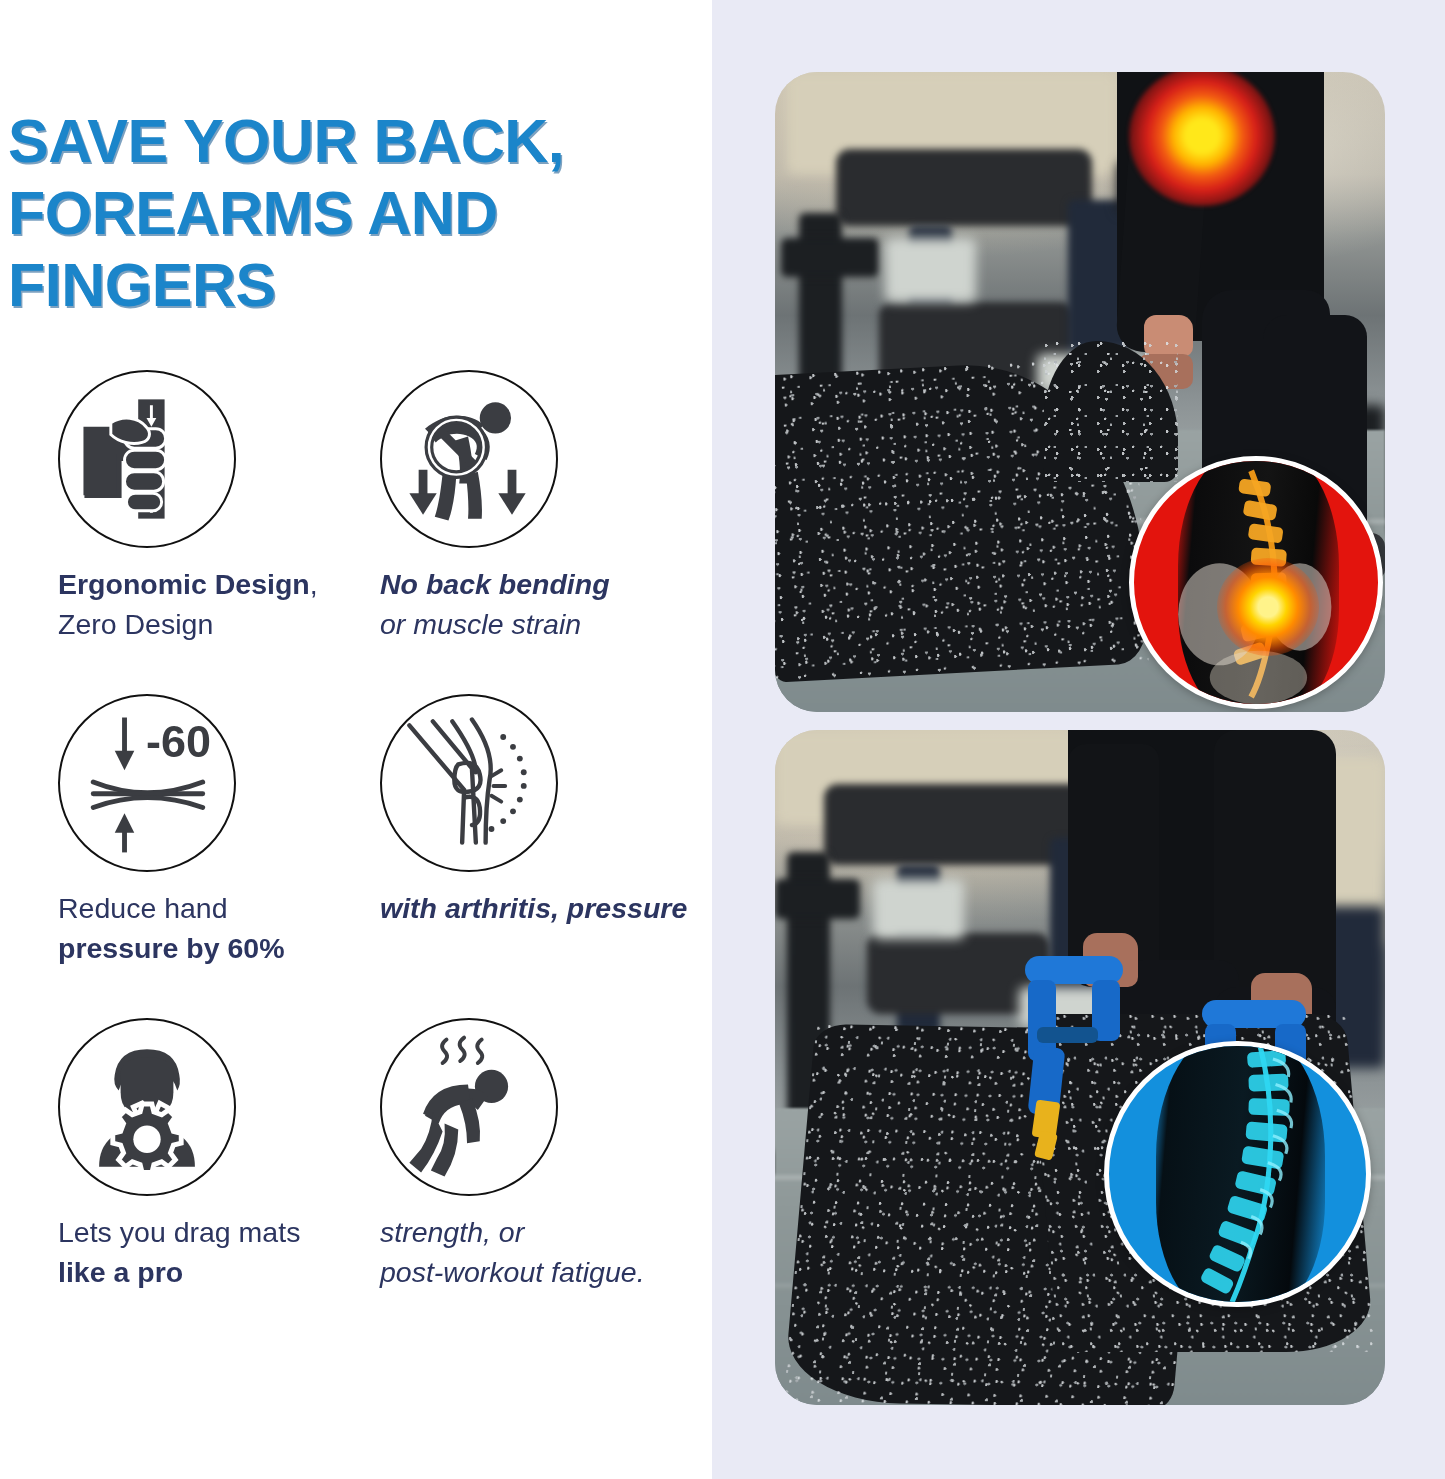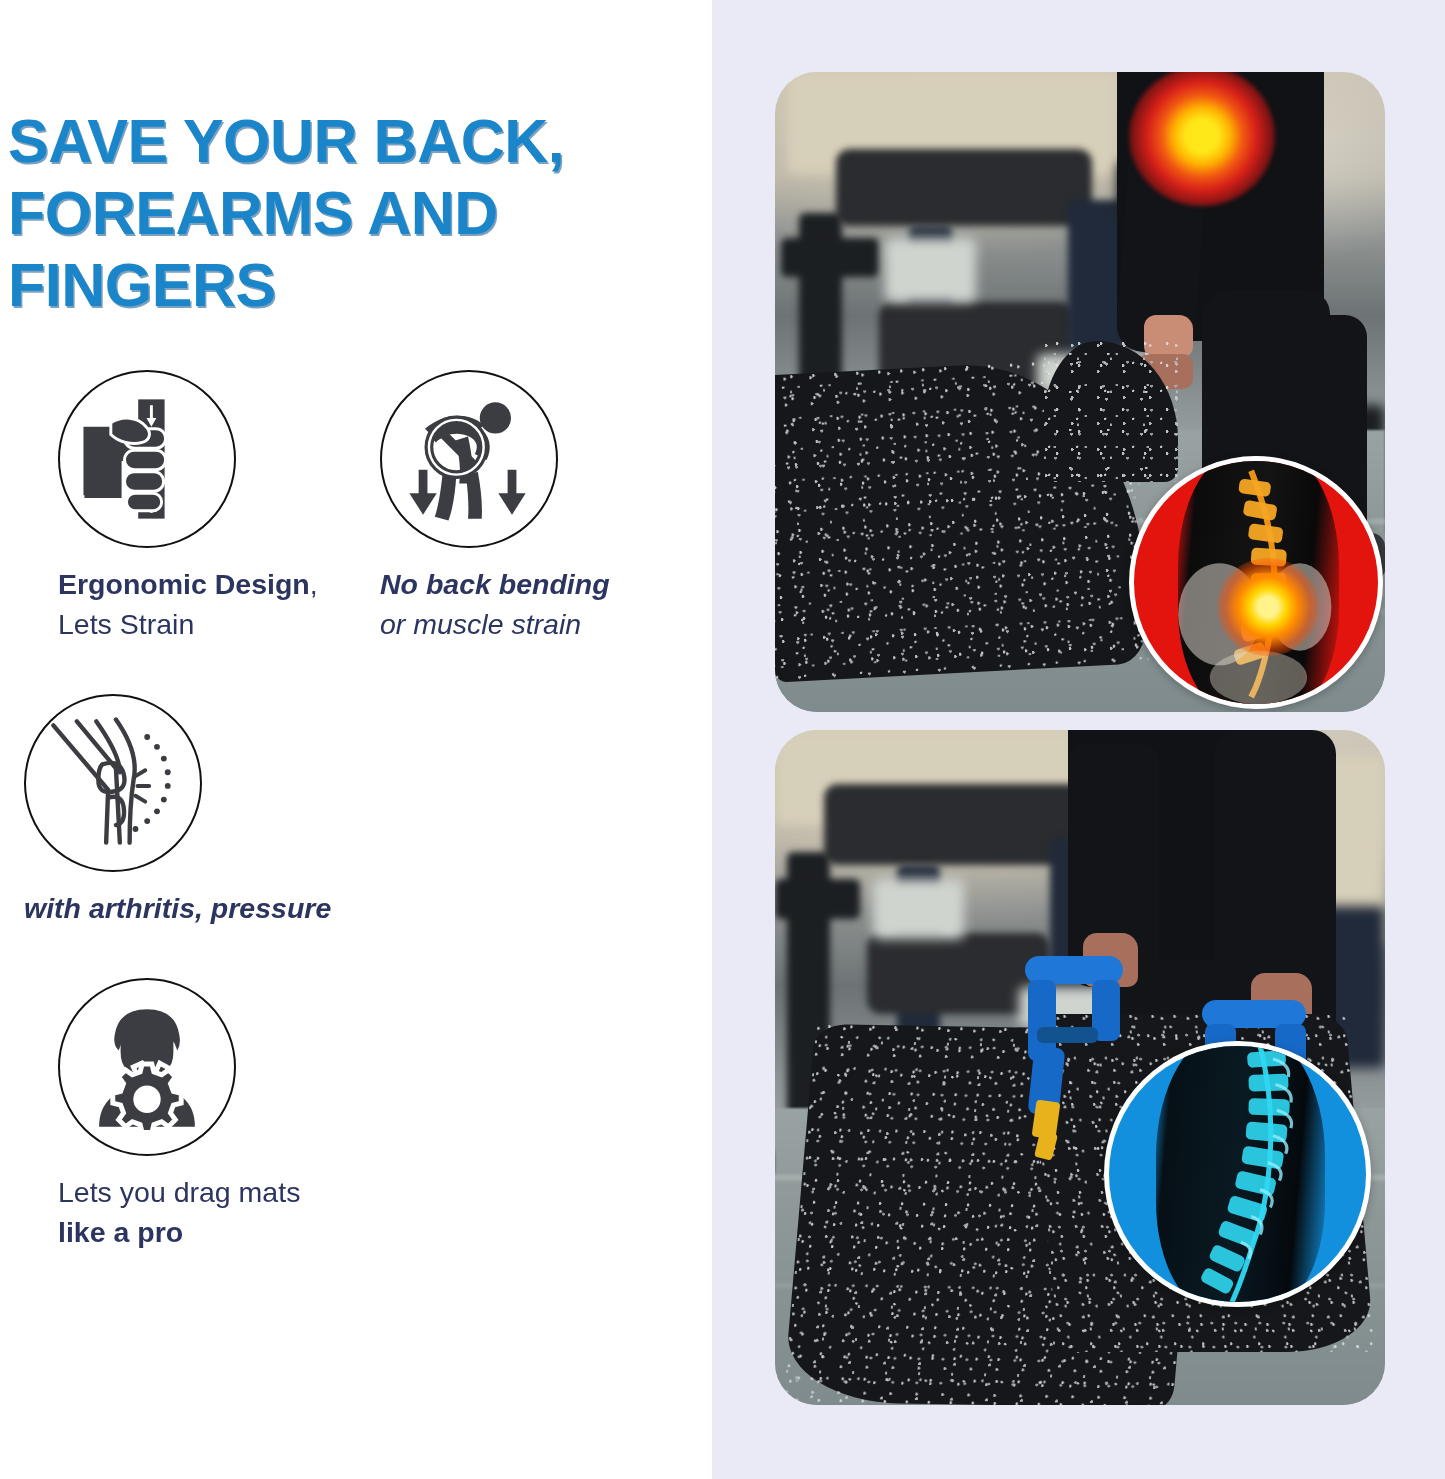--- a/index.html
+++ b/index.html
@@ -186,21 +186,21 @@
               <rect x="66" y="58" width="42" height="20" rx="10" fill="#3b3d42" stroke="#fff" stroke-width="3"></rect>
               <rect x="66" y="80" width="42" height="20" rx="10" fill="#3b3d42" stroke="#fff" stroke-width="3"></rect>
               <rect x="66" y="102" width="40" height="20" rx="10" fill="#3b3d42" stroke="#fff" stroke-width="3"></rect>
               <rect x="68" y="124" width="36" height="18" rx="9" fill="#3b3d42" stroke="#fff" stroke-width="3"></rect>
 
               <path d="M52 52 c12 -8 28 -6 36 4 c6 6 4 14 -4 16 c-10 3 -24 0 -32 -8 z" fill="#3b3d42" stroke="#fff" stroke-width="3"></path>
             </svg>
           </div>
           <div class="cap">
             <div><b>Ergonomic Design</b><span class="reg">,</span></div>
-            <div class="reg">Lets Strain</div>
+            <div class="reg">Zero Design</div>
           </div>
         </div>
 
         <div class="fcell col-b">
           <div class="icon-circle">
             <svg viewBox="0 0 178 178">
 
               <circle cx="116" cy="47" r="16" fill="#3b3d42"></circle>
 
               <path d="M47 62 c14 -14 36 -18 52 -6 c12 9 14 22 8 34 l-12 -6 c4 -8 2 -14 -6 -18 c-12 -6 -26 -2 -34 6 z" fill="#3b3d42"></path>
@@ -224,20 +224,41 @@
           <div class="cap">
             <div><b>No back bending</b></div>
             <div class="reg">or muscle strain</div>
           </div>
         </div>
       </div>
 
       <div class="row-gap"></div>
 
       <div class="frow">
+        <div class="fcell col-a">
+          <div class="icon-circle">
+            <svg viewBox="0 0 178 178">
+              <text x="88" y="62" font-family="Liberation Sans, sans-serif" font-size="46" font-weight="bold" fill="#3b3d42">-60</text>
+
+              <line x1="66" y1="22" x2="66" y2="62" stroke="#3b3d42" stroke-width="5"></line>
+              <polygon points="66,76 56,56 76,56" fill="#3b3d42"></polygon>
+
+              <path d="M34 88 q55 22 112 0" fill="none" stroke="#3b3d42" stroke-width="5" stroke-linecap="round"></path>
+              <line x1="34" y1="100" x2="146" y2="100" stroke="#3b3d42" stroke-width="5" stroke-linecap="round"></line>
+              <path d="M34 114 q55 -20 112 0" fill="none" stroke="#3b3d42" stroke-width="5" stroke-linecap="round"></path>
+
+              <line x1="66" y1="160" x2="66" y2="134" stroke="#3b3d42" stroke-width="5"></line>
+              <polygon points="66,120 56,140 76,140" fill="#3b3d42"></polygon>
+            </svg>
+          </div>
+          <div class="cap">
+            <div class="reg">Reduce hand</div>
+            <div><b>pressure by 60%</b></div>
+          </div>
+        </div>
 
         <div class="fcell col-b">
           <div class="icon-circle">
             <svg viewBox="0 0 178 178">
               <g fill="none" stroke="#3b3d42" stroke-width="4.5" stroke-linecap="round">
                 <path d="M28 30 L84 96 L82 150"></path>
                 <path d="M52 26 L92 74 L96 150"></path>
                 <path d="M72 26 Q96 60 96 78"></path>
                 <path d="M92 24 Q116 58 110 86 Q106 112 106 150"></path>
                 <path d="M78 70 q18 -6 22 10 q4 16 -12 18 q-14 2 -14 -12 q0 -12 4 -16z"></path>
@@ -288,20 +309,46 @@
                 <circle cx="0" cy="0" r="14" fill="#fff"></circle>
               </g>
             </svg>
           </div>
           <div class="cap">
             <div class="reg">Lets you drag mats</div>
             <div><b>like a pro</b></div>
           </div>
         </div>
 
+        <div class="fcell col-b">
+          <div class="icon-circle">
+            <svg viewBox="0 0 178 178">
+
+              <g fill="none" stroke="#3b3d42" stroke-width="4" stroke-linecap="round">
+                <path d="M62 44 q8 -6 2 -12 q-6 -6 2 -12"></path>
+                <path d="M80 42 q8 -6 2 -12 q-6 -6 2 -12"></path>
+                <path d="M98 44 q8 -6 2 -12 q-6 -6 2 -12"></path>
+              </g>
+
+              <circle cx="112" cy="68" r="17" fill="#3b3d42"></circle>
+
+              <path d="M44 98 q10 -28 44 -28 q14 0 20 8 l-10 14 q-6 -6 -14 -6 q-20 2 -26 20z" fill="#3b3d42"></path>
+              <path d="M42 96 q10 -30 46 -30 l2 16 q-24 0 -34 20z" fill="#3b3d42"></path>
+
+              <path d="M92 80 q10 24 8 44 l-13 2 q0 -20 -8 -40z" fill="#3b3d42"></path>
+
+              <path d="M52 94 q-2 22 -12 38 l-12 14 12 10 q14 -18 22 -42z" fill="#3b3d42"></path>
+              <path d="M64 106 q2 22 -8 36 l-6 12 14 6 q14 -22 14 -48z" fill="#3b3d42"></path>
+            </svg>
+          </div>
+          <div class="cap">
+            <div class="reg">strength, or</div>
+            <div class="reg">post-workout fatigue.</div>
+          </div>
+        </div>
       </div>
 
     </div>
   </div>
 
   <div class="right-col">
 
     <div class="photo" id="photo-top">
       <div class="photo-inner">
         <div class="gym-bg"></div>

